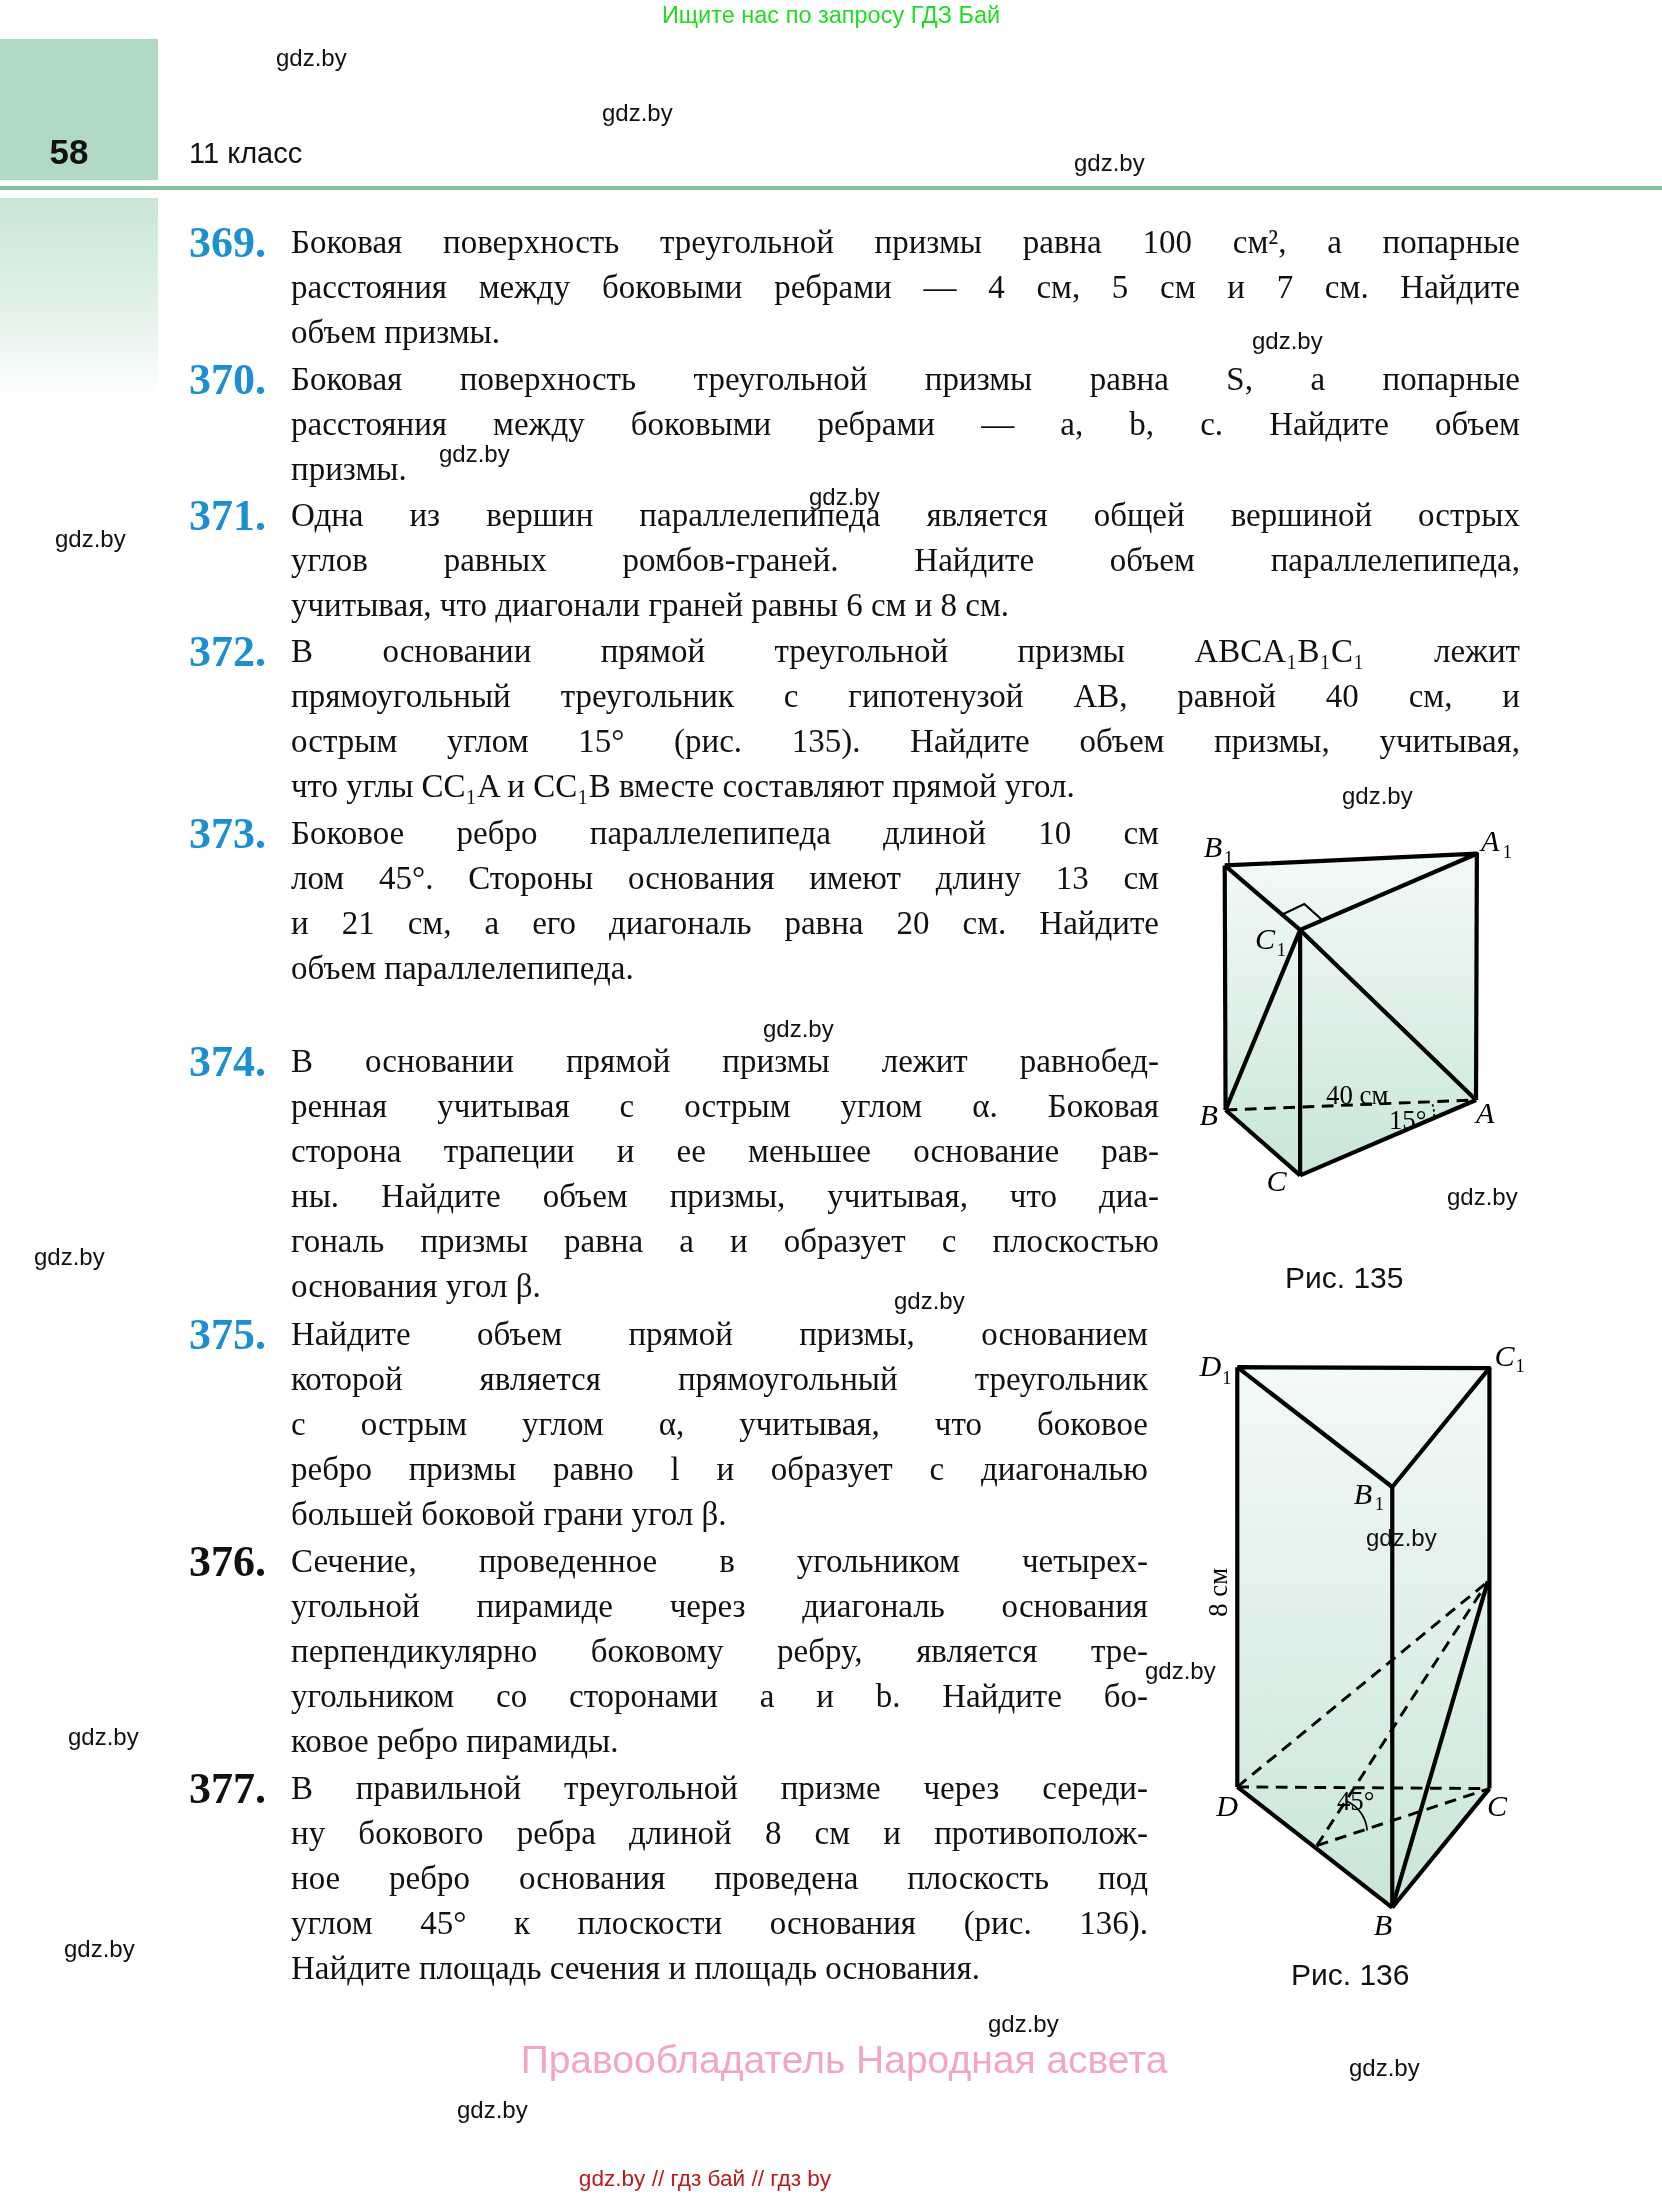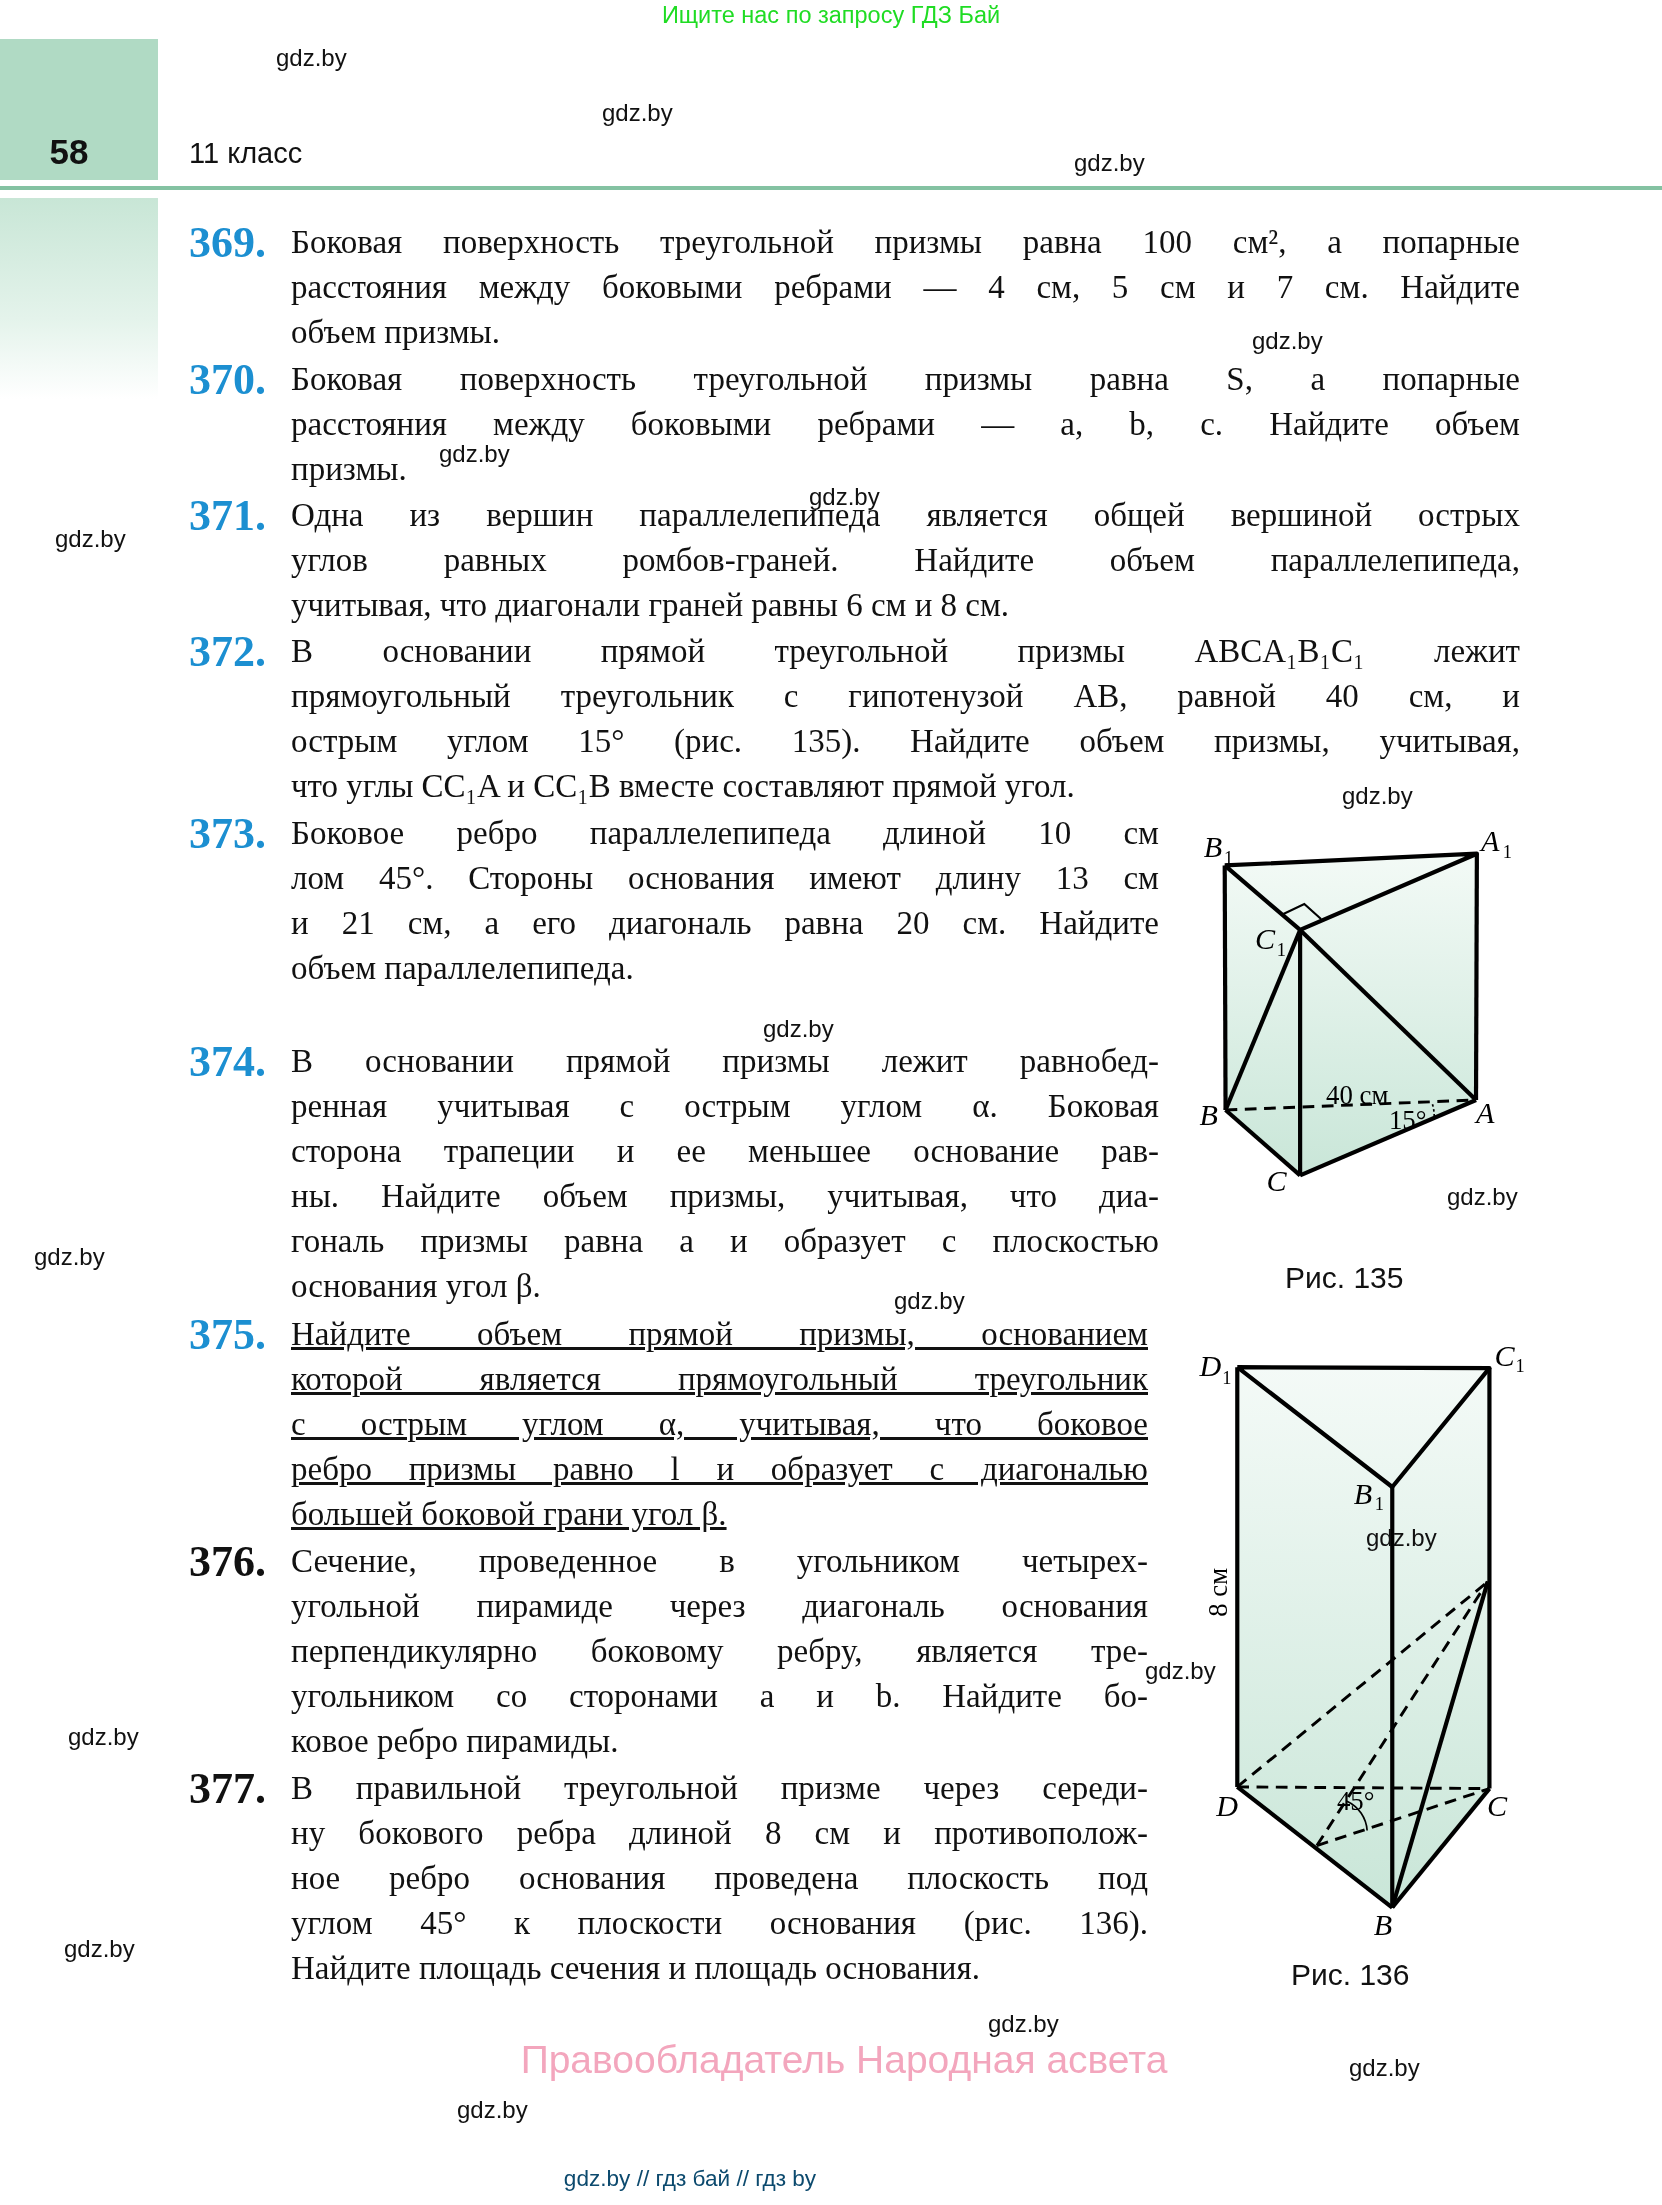--- a/index.html
+++ b/index.html
@@ -20,21 +20,21 @@
   .pnum { position:absolute; left:0; top:0; font-weight:bold; font-size:44px; line-height:45px; }
   .pnum.blue { color:#1c8fd1; }
   .pnum.black { color:#111; }
   .lines { position:absolute; left:102px; top:0; }
   .ln { font-size:33px; line-height:45px; height:45px; white-space:nowrap; text-align:justify;
         text-align-last:justify; overflow:visible; }
   .ln.last { text-align-last:left; }
   .copyright { left:0; width:1662px; top:2038px; text-align:center; font-family:"Liberation Sans", sans-serif;
                font-size:39px; color:#f3a6bd;margin-left:13px; }
   .footer { left:0; width:1380px; top:2166px; text-align:center; font-family:"Liberation Sans", sans-serif;
-            font-size:22.6px; color:#0c4a6e; }
+            font-size:22.6px; color:#b91c1c;padding-left:15px; }
   .caption { font-family:"Liberation Sans", "DejaVu Sans", sans-serif; font-size:30px; color:#111; }
   svg text { font-family:"Liberation Serif", serif; }
 </style>
 </head>
 <body>
 
 <div class="abs top-banner">Ищите нас по запросу ГДЗ Бай</div>
 
 <div class="abs page-box"></div>
 <div class="abs page-num">58</div>
@@ -91,21 +91,21 @@
         <div class="ln" style="width: 868px;">В основании прямой призмы лежит равнобед-</div>
         <div class="ln" style="width: 868px;">ренная учитывая с острым углом α. Боковая</div>
         <div class="ln" style="width: 868px;">сторона трапеции и ее меньшее основание рав-</div>
         <div class="ln" style="width: 868px;">ны. Найдите объем призмы, учитывая, что диа-</div>
         <div class="ln" style="width: 868px;">гональ призмы равна a и образует с плоскостью</div>
         <div class="ln last" style="width: 868px;">основания угол β.</div>
       </div>
     </div>
     <div class="problem" style="top: 1312px;">
       <div class="pnum blue">375.</div>
-      <div class="lines" style="width: 857px; text-decoration: underline;">
+      <div class="lines" style="width: 857px;">
         <div class="ln" style="width: 857px;">Найдите объем прямой призмы, основанием</div>
         <div class="ln" style="width: 857px;">которой является прямоугольный треугольник</div>
         <div class="ln" style="width: 857px;">с острым углом α, учитывая, что боковое</div>
         <div class="ln" style="width: 857px;">ребро призмы равно l и образует с диагональю</div>
         <div class="ln last" style="width: 857px;">большей боковой грани угол β.</div>
       </div>
     </div>
     <div class="problem" style="top: 1539px;">
       <div class="pnum black">376.</div>
       <div class="lines" style="width: 857px;">

